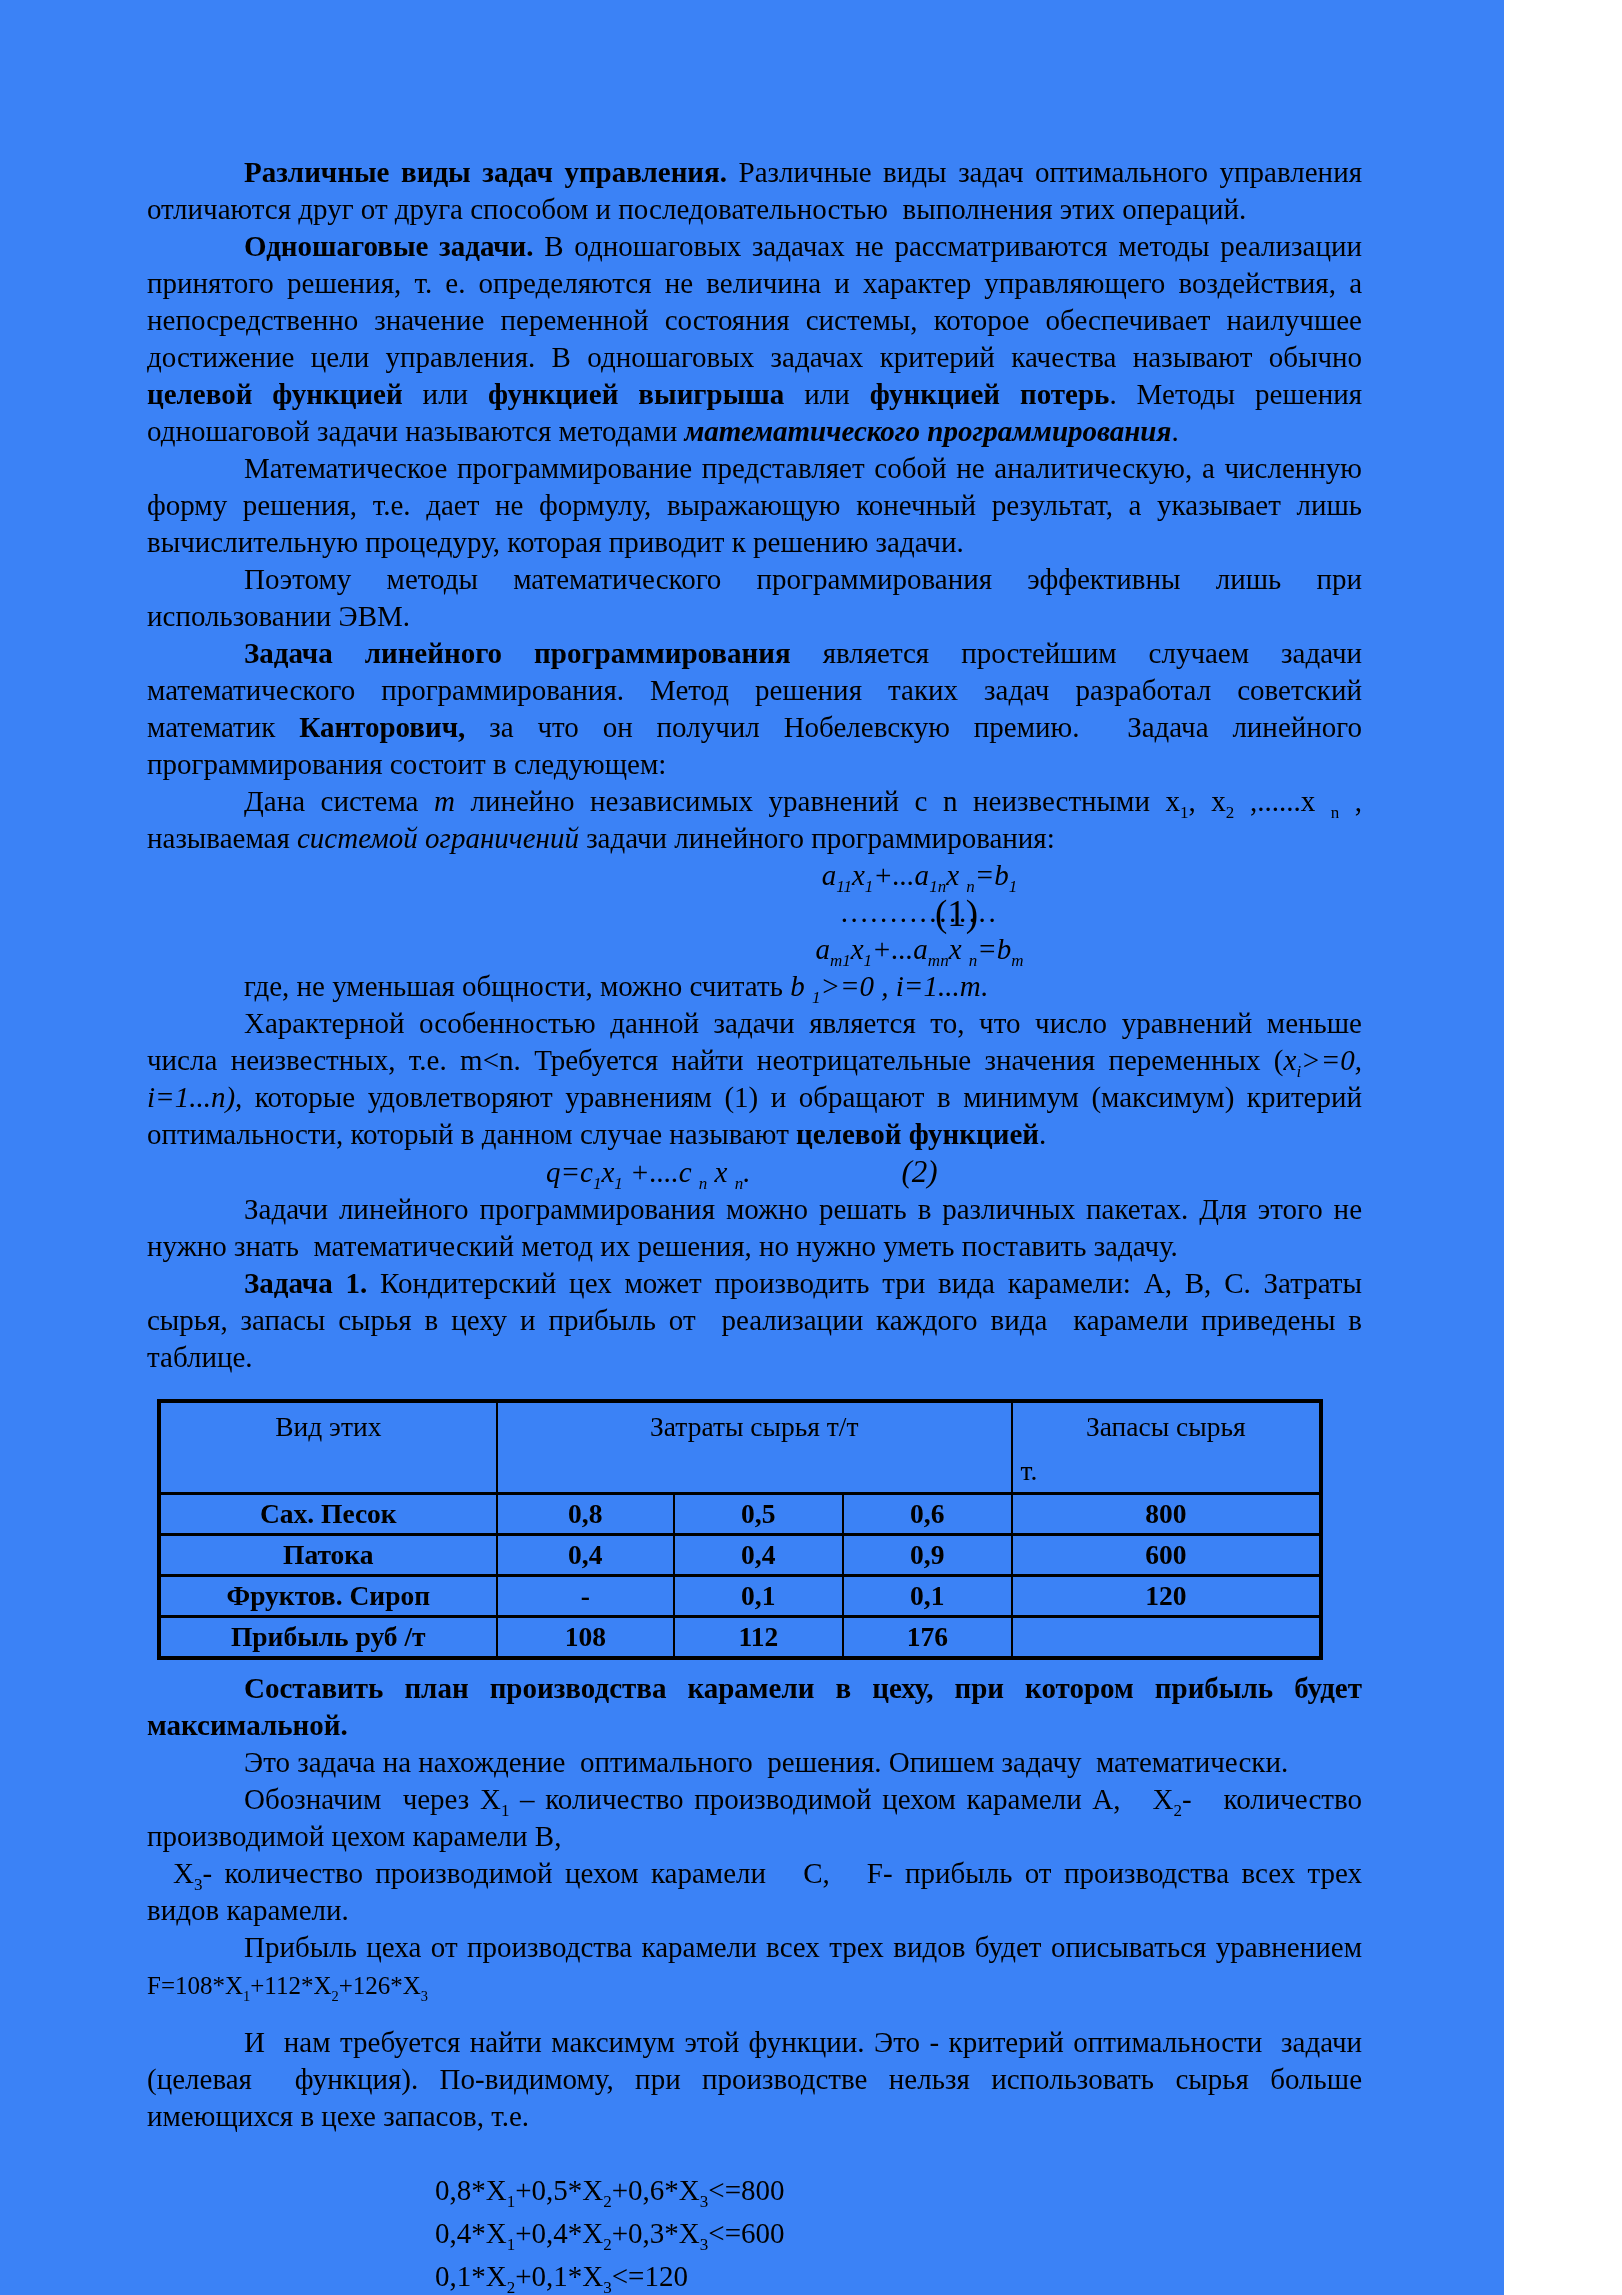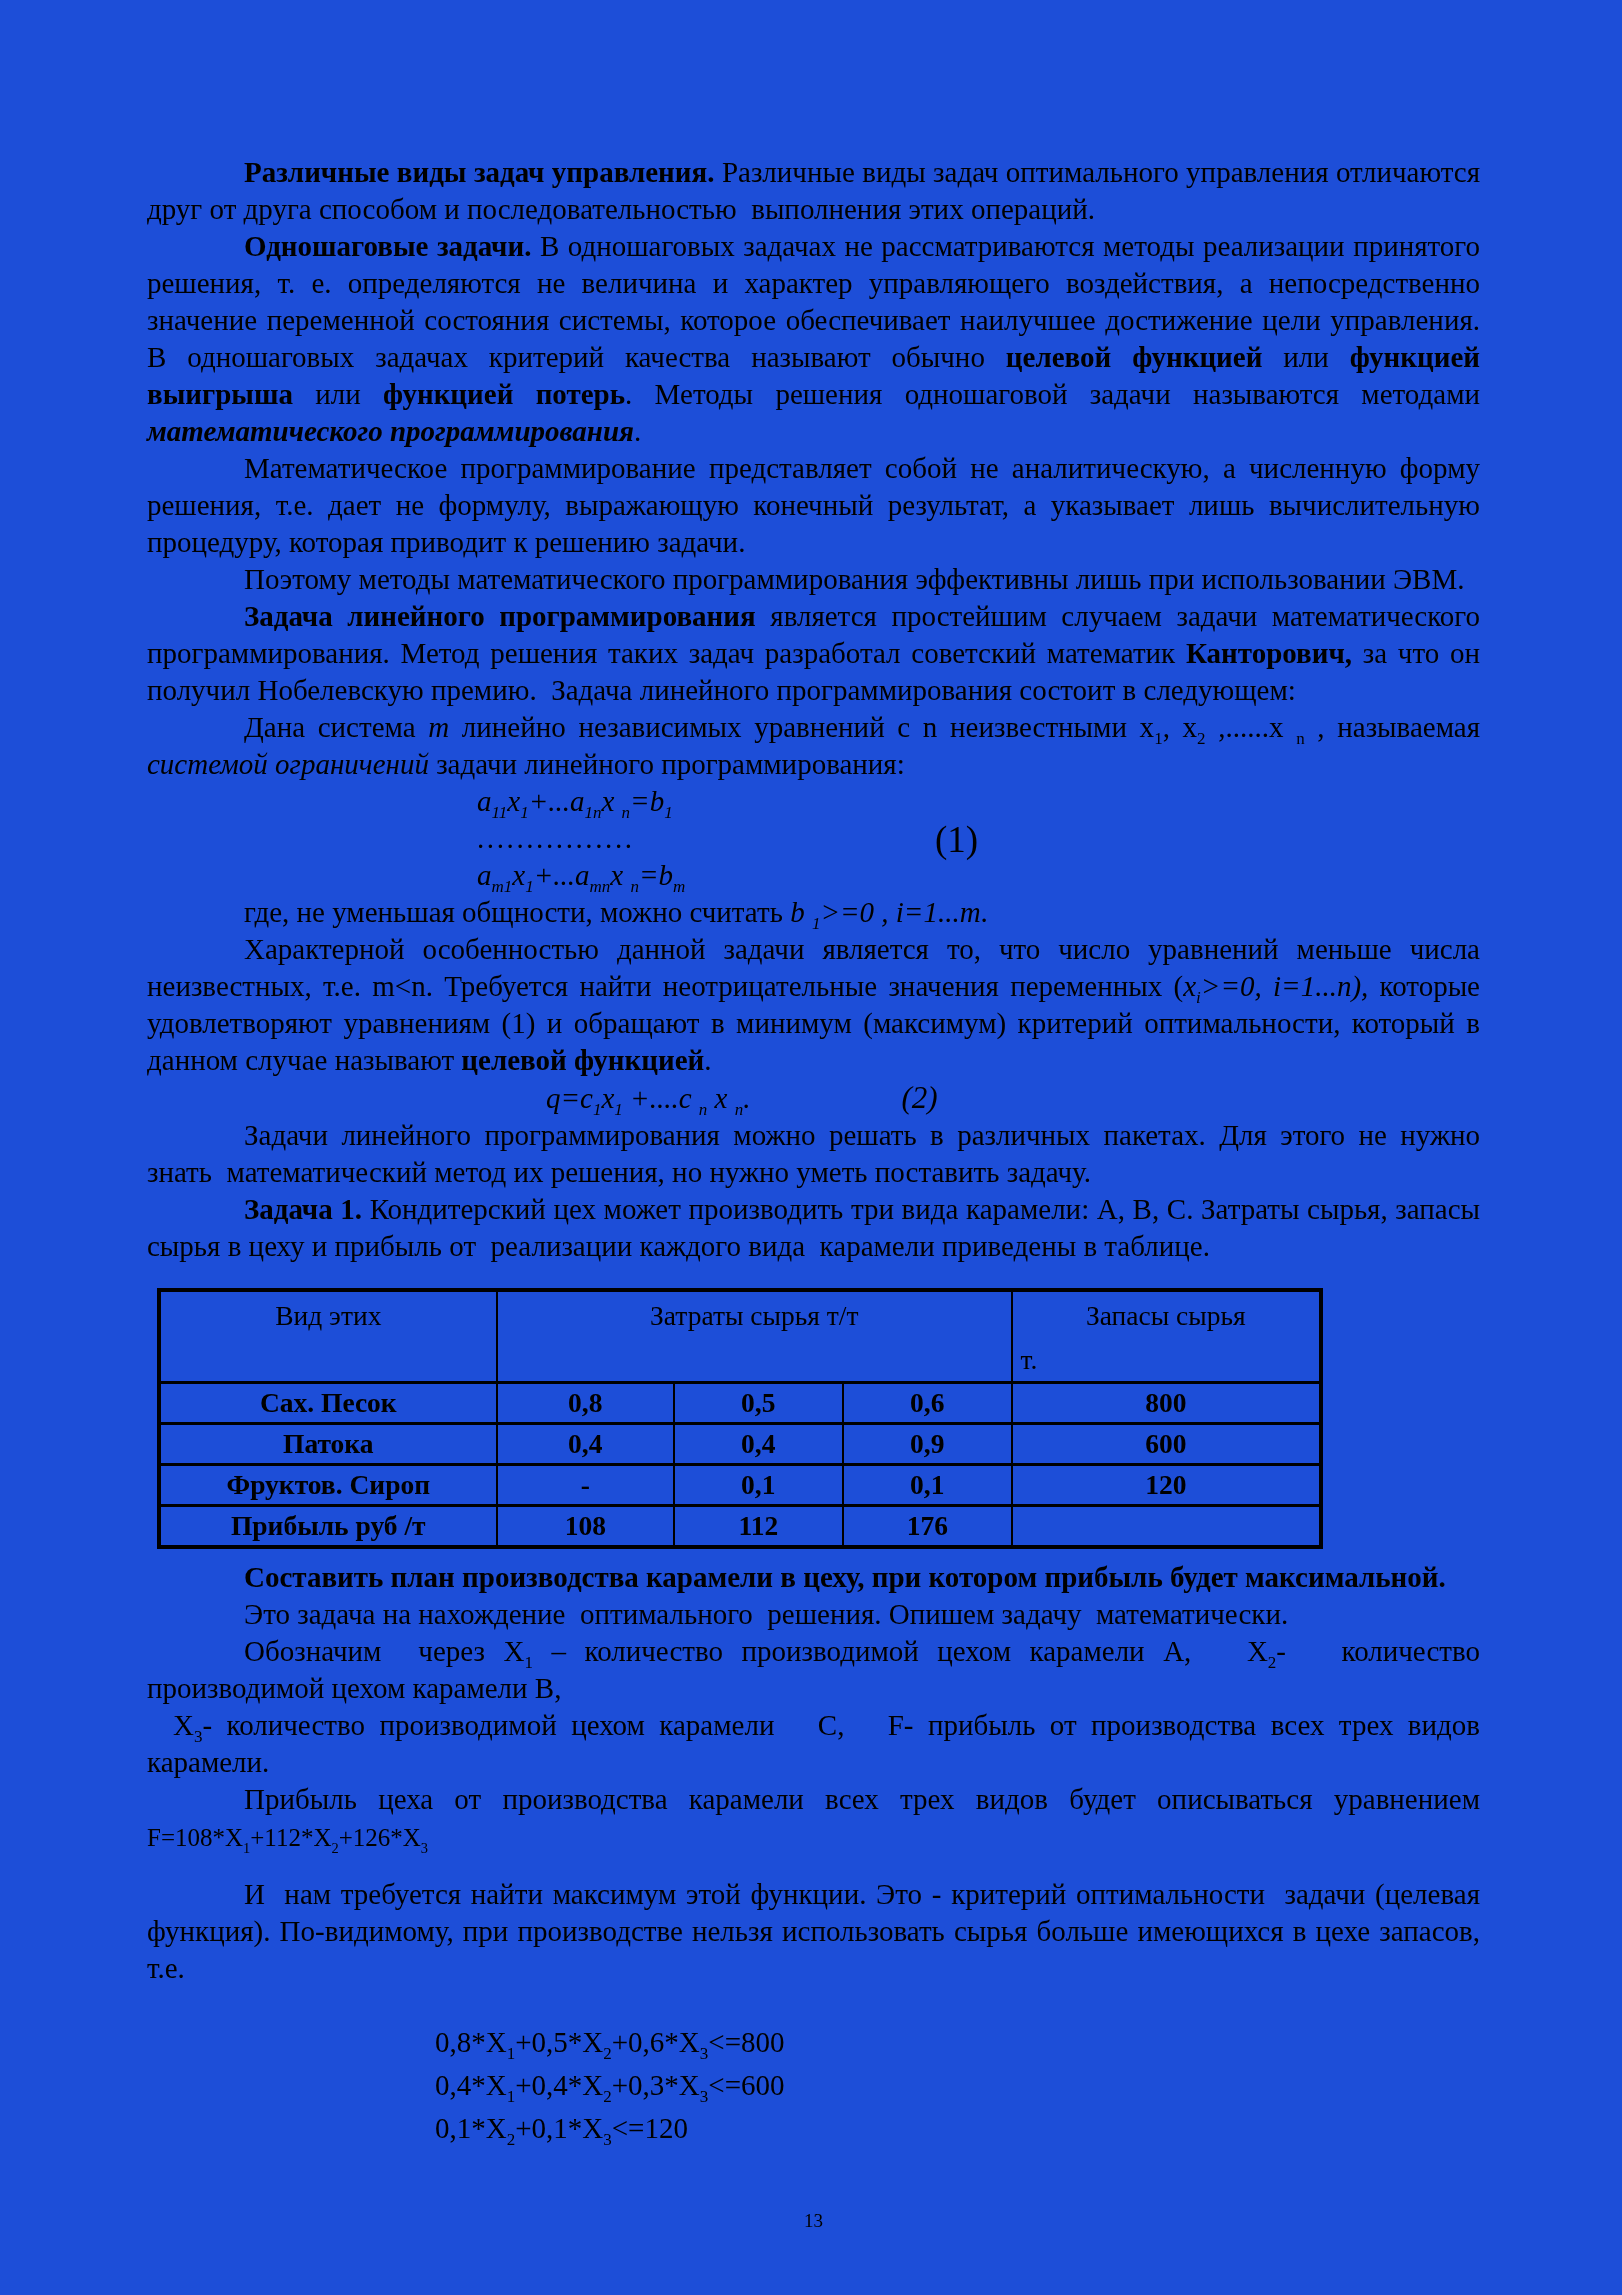--- a/index.html
+++ b/index.html
@@ -1,20 +1,20 @@
 <!DOCTYPE html>
 <html lang="ru" style="font-size:10.5px"><head>
 <meta charset="utf-8">
 <style>
   html,body { margin:0; padding:0; background:#ffffff; }
   .page {
     position:relative;
-    width:1622px; height:2295px;
+    width:1504px; height:2295px;
     box-sizing:border-box;
-    background:#1d4ed8;
+    background:#3b82f6;
     color:#000000;
     font-family:"Liberation Serif","DejaVu Serif",serif;
     font-size:29px;
     line-height:37px;
     padding:154px 142px 0 147px;
     overflow:hidden;
   }
   .para {
     margin:0;
     text-align:justify;
@@ -24,21 +24,21 @@
     -webkit-hyphens:auto;
   }
   .small-indent { text-indent:26px; }
   .b  { font-weight:bold; }
   .i  { font-style:italic; }
   .sm { font-size:25px; }
   sub { font-size:17px; line-height:0; }
   sub.sm { font-size:14.4px; }
 
   .eq-block { position:relative; margin-left:330px; }
-  .eq-line  { font-style:italic; }
+  .eq-line  { font-style:italic;text-align:center; }
   .eq-dots  { letter-spacing:2.6px; font-style:normal; }
   .eq-label {
     position:absolute; left:458px; top:50%;
     transform:translateY(-50%);
     font-size:37px; font-style:normal;
   }
 
   .eq2 { margin:0 0 0 399px; white-space:pre-wrap; }
   .eq2-label { margin-left:151px; font-style:italic; font-size:31px; }
 

